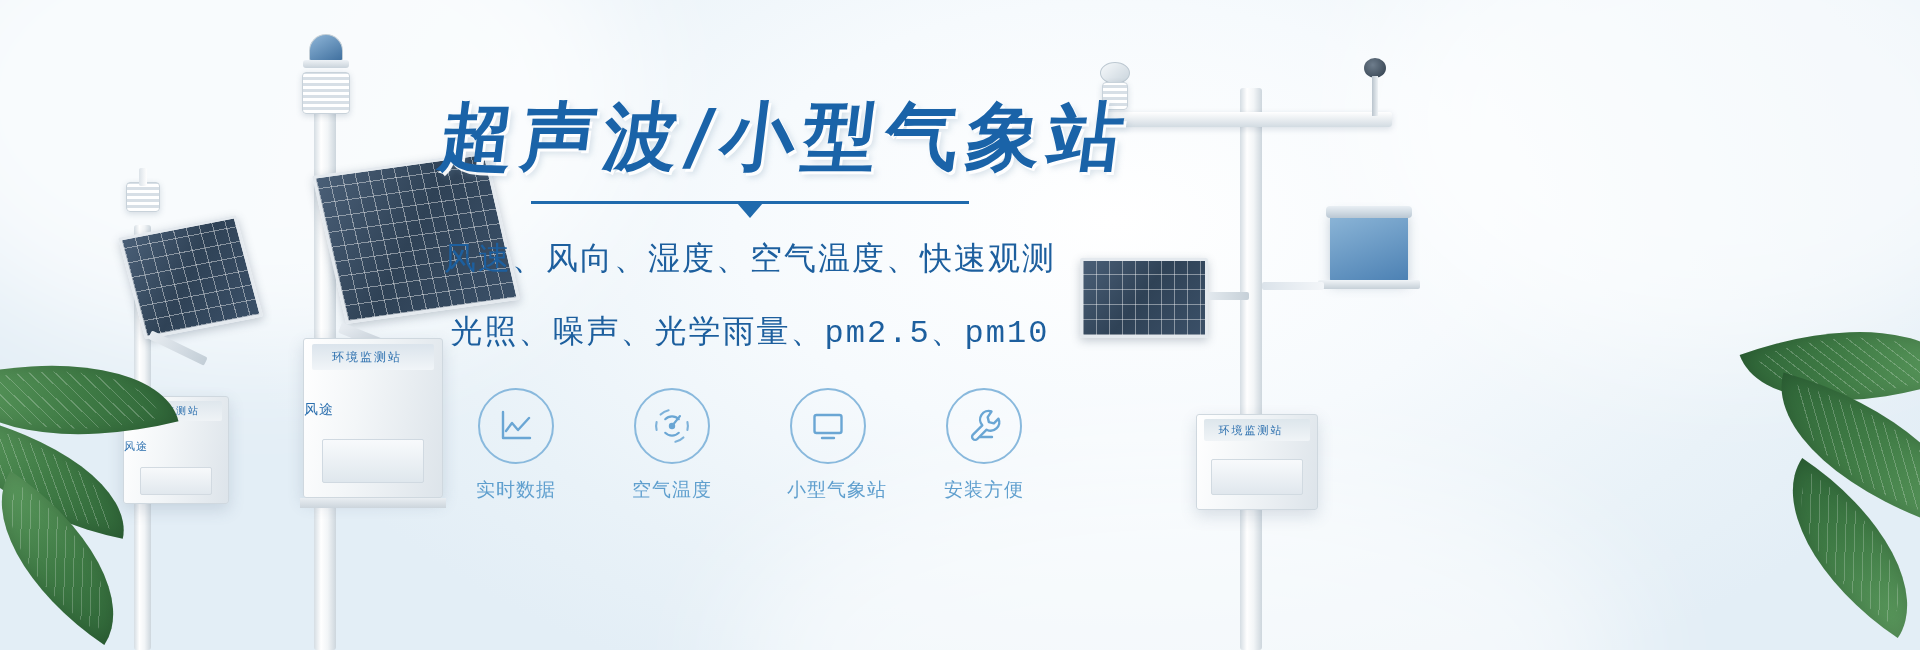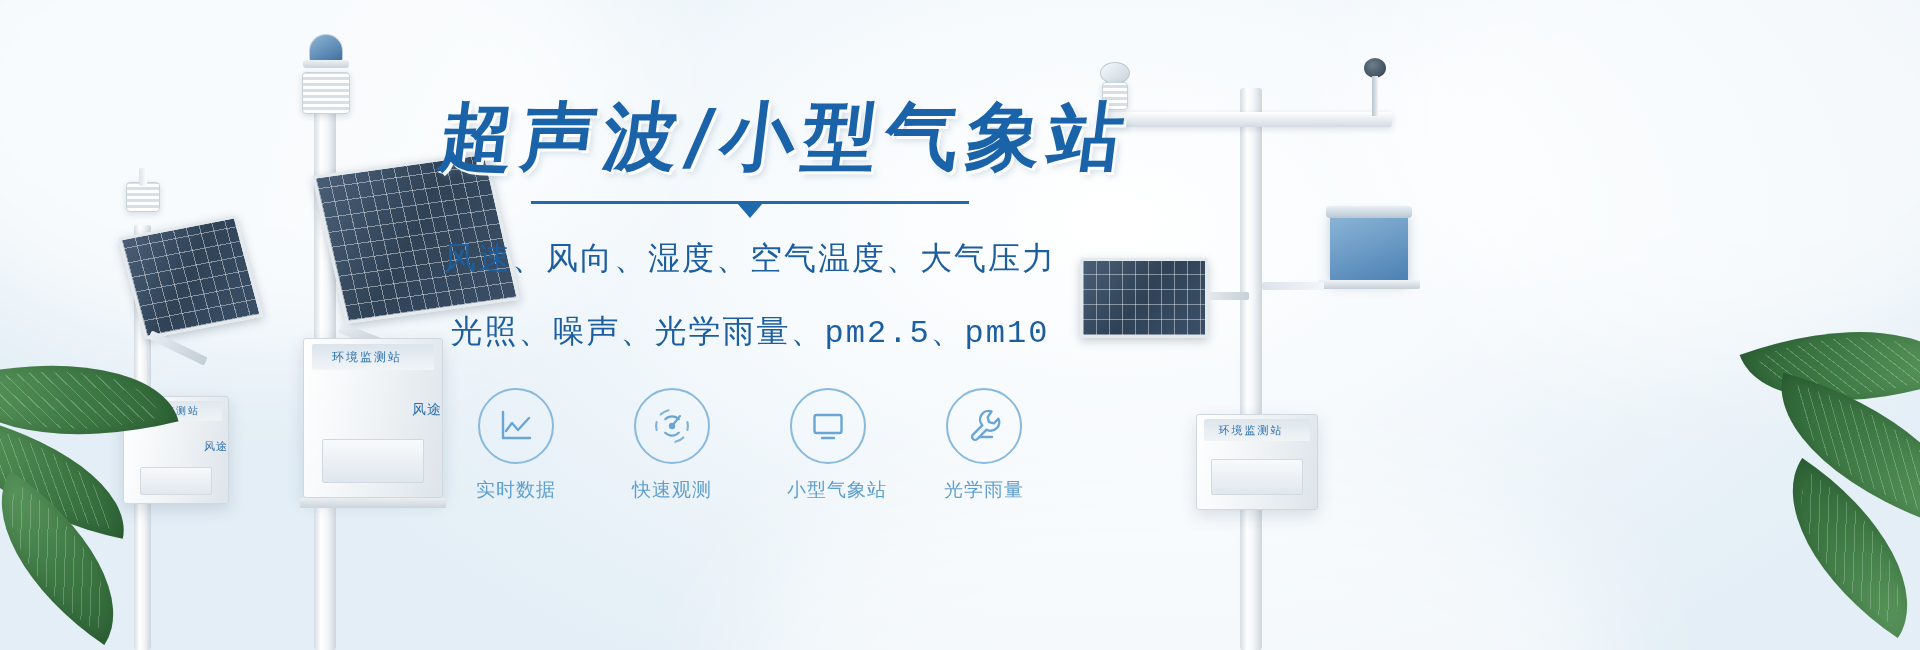--- a/index.html
+++ b/index.html
@@ -86,21 +86,21 @@
     position:absolute; border-radius:3px;
     background:linear-gradient(100deg,#ffffff 0%,#f3f6f8 40%,#dde4ea 100%);
     border:1px solid #cfd8df; box-shadow:0 6px 16px rgba(70,95,120,.18);
   }
   .cabinet .cablabel{
     position:absolute; left:0; right:12px; text-align:center;
     color:#2b6fae; font-size:11px; letter-spacing:2px;
     font-family:"DejaVu Sans","Liberation Sans",sans-serif;
   }
   .brand{
-    position:absolute; left:0; right:0; text-align:right;
+    position:absolute; left:0; right:0; text-align:left;
     color:#2b6fae; font-size:12px; letter-spacing:1px;
     font-family:"DejaVu Sans","Liberation Sans",sans-serif;
   }
   .shield{
     position:absolute;
     background:repeating-linear-gradient(0deg,#ffffff 0 3px,#d7dfe6 3px 6px);
     border-radius:4px; border:1px solid #c8d2da;
     box-shadow:0 2px 6px rgba(70,95,120,.2);
   }
   .dome{
@@ -205,21 +205,21 @@
 
   <div id="textblock">
 
     <div id="title">超声波/小型气象站</div>
 
     <div id="divider">
       <div class="bar"></div>
       <div class="tri"></div>
     </div>
 
-    <div class="subline" id="sub1">风速、风向、湿度、空气温度、大气压力</div>
+    <div class="subline" id="sub1">风速、风向、湿度、空气温度、快速观测</div>
     <div class="subline" id="sub2">光照、噪声、光学雨量、pm2.5、pm10</div>
 
     <div id="features">
 
       <div class="feat">
         <div class="circ">
           <svg width="42" height="42" viewBox="0 0 42 42" fill="none" stroke="#6aa6d4" stroke-width="2.4" stroke-linecap="round" stroke-linejoin="round">
             <path d="M8 7 V33 H35"></path>
             <path d="M11 26 L17 18 L23 25 L34 13"></path>
           </svg>
@@ -233,39 +233,39 @@
             <circle cx="21" cy="21" r="3.2" fill="#6aa6d4" stroke="none"></circle>
             <path d="M21 21 L29 11"></path>
             <path d="M14.2 14.2 a9.6 9.6 0 0 1 13.6 0"></path>
             <path d="M27.8 27.8 a9.6 9.6 0 0 1 -13.6 0"></path>
             <path d="M9.6 9.6 a16 16 0 0 1 8 -4.3" opacity=".85"></path>
             <path d="M32.4 32.4 a16 16 0 0 1 -8 4.3" opacity=".85"></path>
             <path d="M5.6 17 a16 16 0 0 0 0 8" opacity=".85"></path>
             <path d="M36.4 25 a16 16 0 0 0 0 -8" opacity=".85"></path>
           </svg>
         </div>
-        <div class="featlabel">快速观测</div>
+        <div class="featlabel">空气温度</div>
       </div>
 
       <div class="feat">
         <div class="circ">
           <svg width="42" height="42" viewBox="0 0 42 42" fill="none" stroke="#6aa6d4" stroke-width="2.4" stroke-linecap="round" stroke-linejoin="round">
             <rect x="7.5" y="10" width="27" height="18" rx="2"></rect>
             <path d="M15 33 H27"></path>
           </svg>
         </div>
         <div class="featlabel">小型气象站</div>
       </div>
 
       <div class="feat">
         <div class="circ">
           <svg width="42" height="42" viewBox="0 0 42 42" fill="none" stroke="#6aa6d4" stroke-width="2.4" stroke-linecap="round" stroke-linejoin="round">
             <path d="M28.5 6.5 a8.6 8.6 0 0 0 -9.2 13.9 L10 29.7 a3 3 0 0 0 0 4.3 a3 3 0 0 0 4.3 0 l9.3 -9.3 a8.6 8.6 0 0 0 11.9 -11 l-4.6 4.6 l-5 -1.2 l-1.2 -5 z"></path>
             <path d="M17 32 H29"></path>
           </svg>
         </div>
-        <div class="featlabel">光学雨量</div>
+        <div class="featlabel">安装方便</div>
       </div>
 
     </div>
   </div>
 
 </div>
 
 </body></html>

